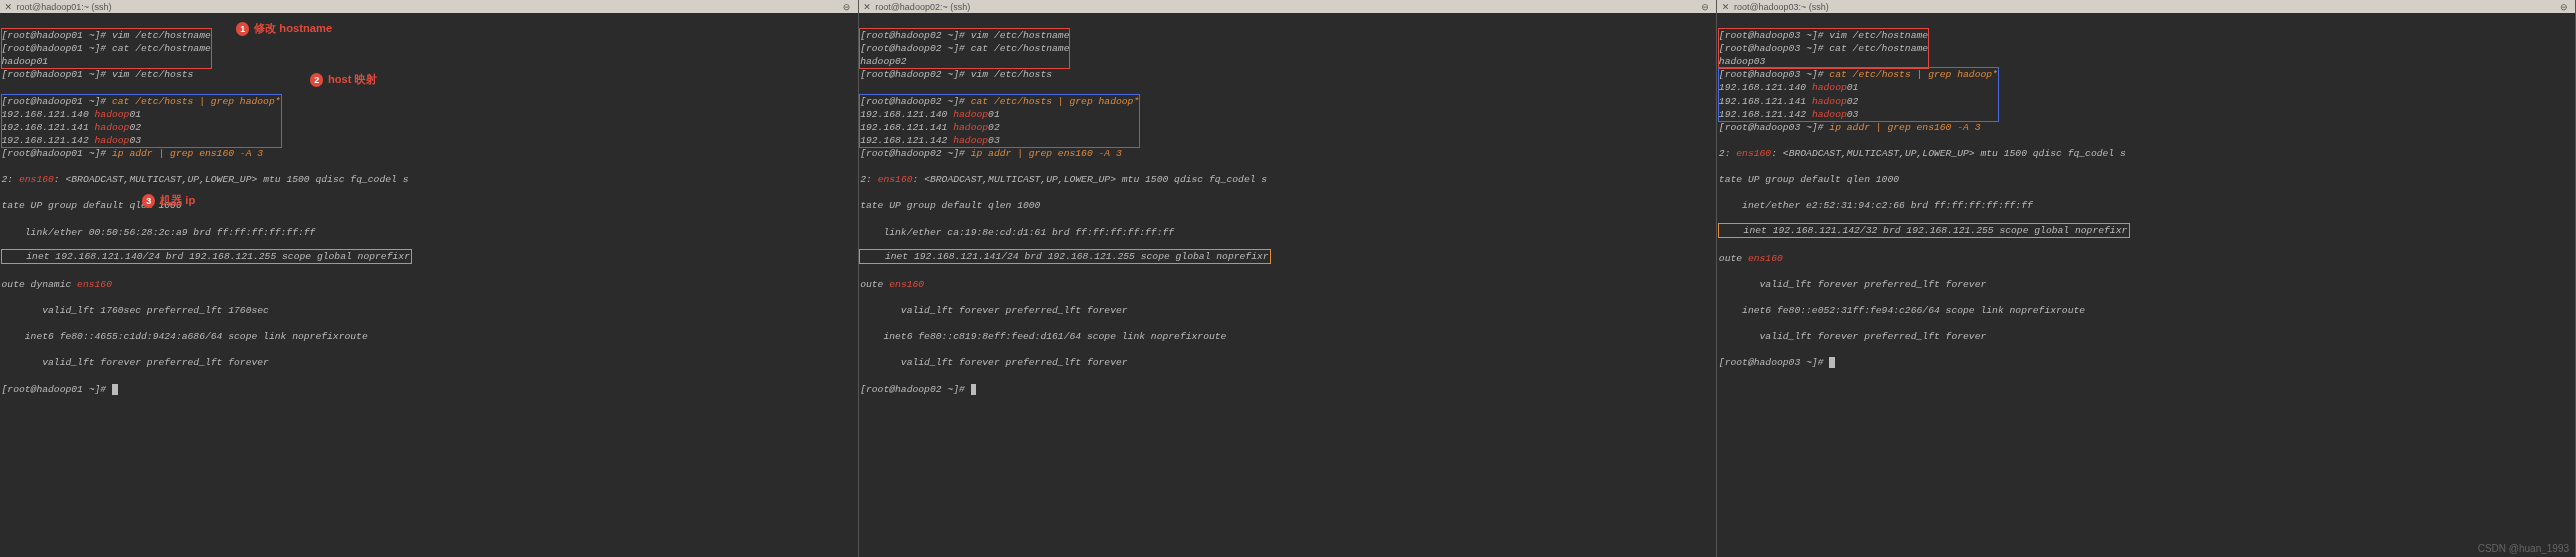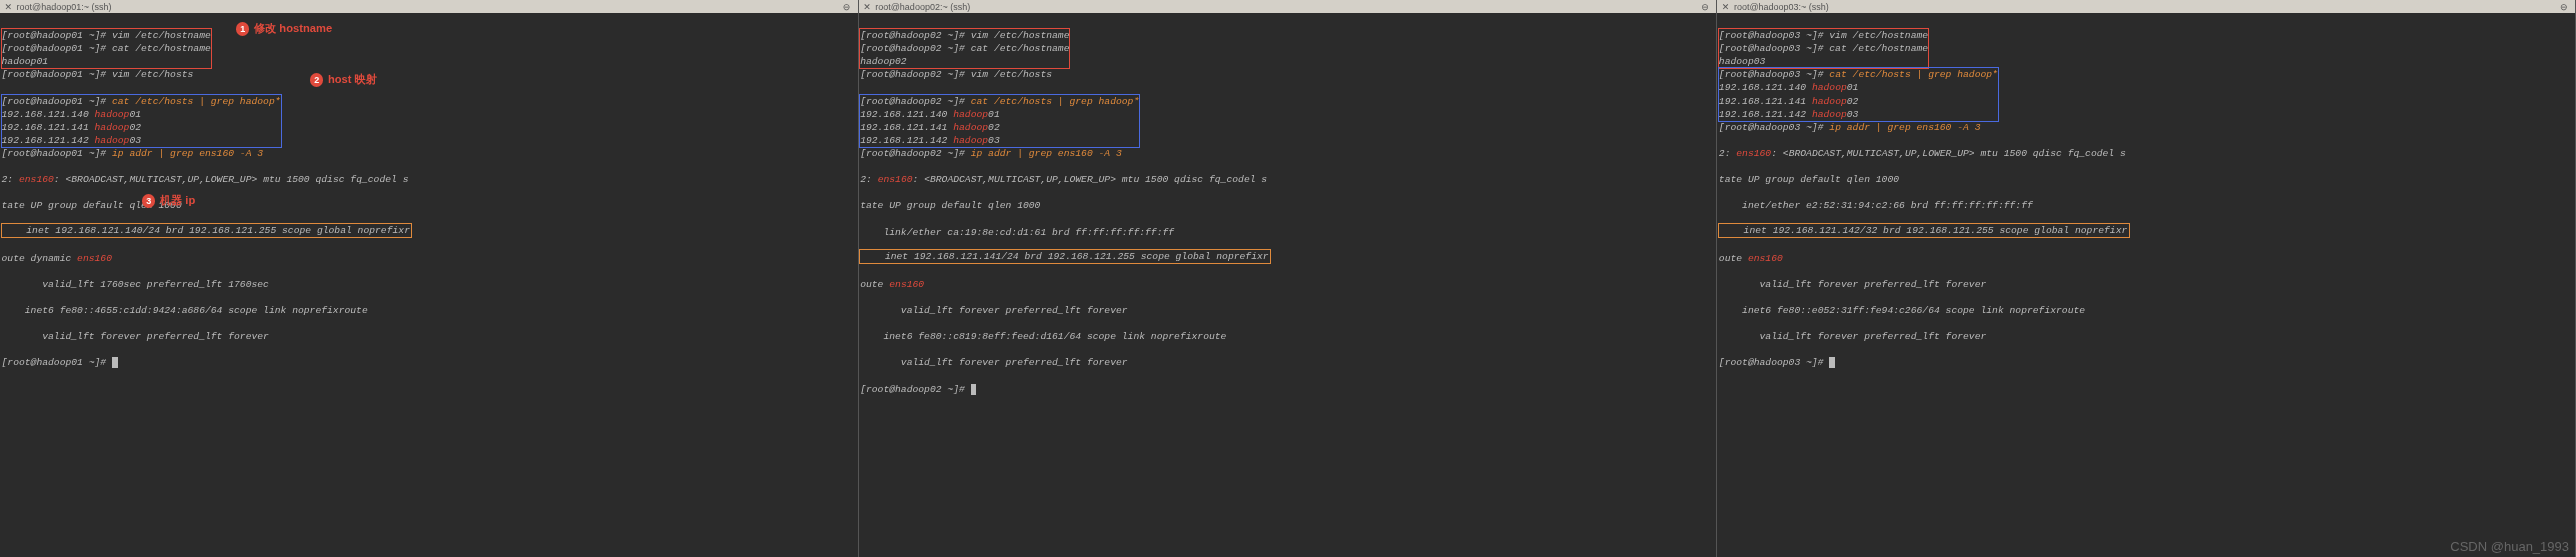--- a/index.html
+++ b/index.html
@@ -12,21 +12,21 @@
 .term { padding:3px 1.5px; line-height:1.35; white-space:pre;font-style:italic; }
 .line { display:block; }
 .orange { color:#e08a3c; }
 .red { color:#e04a3c; }
 .box-red { outline:1.5px solid #e04a3c; outline-offset:-0.7px; display:inline-block; }
 .box-blue { outline:1.5px solid #4a6ae0; outline-offset:-0.7px; display:inline-block; }
 .box-orange { outline:1.5px solid #e08a3c; outline-offset:-0.7px; display:inline-block; padding:0 1.5px; position:relative; top:-1.5px; }
 .annot { color:#e04a3c; font-weight:bold; font-size:11.2px; position:absolute; font-family:Arial,sans-serif; }
 .annot-num { background:#e04a3c; color:#fff; border-radius:50%; width:13.4px; height:13.4px; display:inline-flex; align-items:center; justify-content:center; font-size:9px; margin-right:4.5px; }
 .cursor { background:#bbb; color:#2b2b2b; }
-.watermark { position:absolute; right:6px; bottom:3px; color:#666; font-size:13px; font-family:Arial,sans-serif; }
+.watermark { position:absolute; right:6px; bottom:3px; color:#666; font-size:10px; font-family:Arial,sans-serif; }
 </style>
 </head>
 <body>
 
 <div class="container">
 
   <div class="pane">
     <div class="titlebar">
       <span class="close">✕</span>
       <span>root@hadoop01:~ (ssh)</span>
@@ -35,20 +35,21 @@
     <div class="annot" style="top:21px;left:236px;"><span class="annot-num">1</span><span>修改 hostname</span></div>
     <div class="annot" style="top:72px;left:288px;padding-left:22px;"><span class="annot-num">2</span><span>host 映射</span></div>
     <div class="annot" style="top:193px;left:142px;"><span class="annot-num">3</span><span>机器 ip</span></div>
     <div class="term">
 <span class="box-red"><span class="line">[root@hadoop01 ~]# vim /etc/hostname</span><span class="line">[root@hadoop01 ~]# cat /etc/hostname</span><span class="line">hadoop01</span></span>
 <span class="line">[root@hadoop01 ~]# vim /etc/hosts</span>
 <span class="box-blue"><span class="line"><span>[root@hadoop01 ~]# </span><span class="orange">cat /etc/hosts | grep hadoop*</span></span><span class="line"><span>192.168.121.140</span> <span class="red">hadoop</span><span>01</span></span><span class="line"><span>192.168.121.141</span> <span class="red">hadoop</span><span>02</span></span><span class="line"><span>192.168.121.142</span> <span class="red">hadoop</span><span>03</span></span></span>
 <span class="line"><span>[root@hadoop01 ~]# </span><span class="orange">ip addr | grep ens160 -A 3</span></span>
 <span class="line"><span>2: </span><span class="red">ens160</span><span>: &lt;BROADCAST,MULTICAST,UP,LOWER_UP&gt; mtu 1500 qdisc fq_codel s</span></span>
 <span class="line">tate UP group default qlen 1000</span>
+<span class="line">    link/ether 00:50:56:28:2c:a9 brd ff:ff:ff:ff:ff:ff</span>
 <span class="line"><span class="box-orange">    inet 192.168.121.140/24 brd 192.168.121.255 scope global noprefixr</span></span>
 <span class="line"><span>oute dynamic </span><span class="red">ens160</span></span>
 <span class="line">       valid_lft 1760sec preferred_lft 1760sec</span>
 <span class="line">    inet6 fe80::4655:c1dd:9424:a686/64 scope link noprefixroute</span>
 <span class="line">       valid_lft forever preferred_lft forever</span>
 <span class="line"><span>[root@hadoop01 ~]# </span><span class="cursor"> </span></span>
     </div>
   </div>
 
   <div class="pane">

